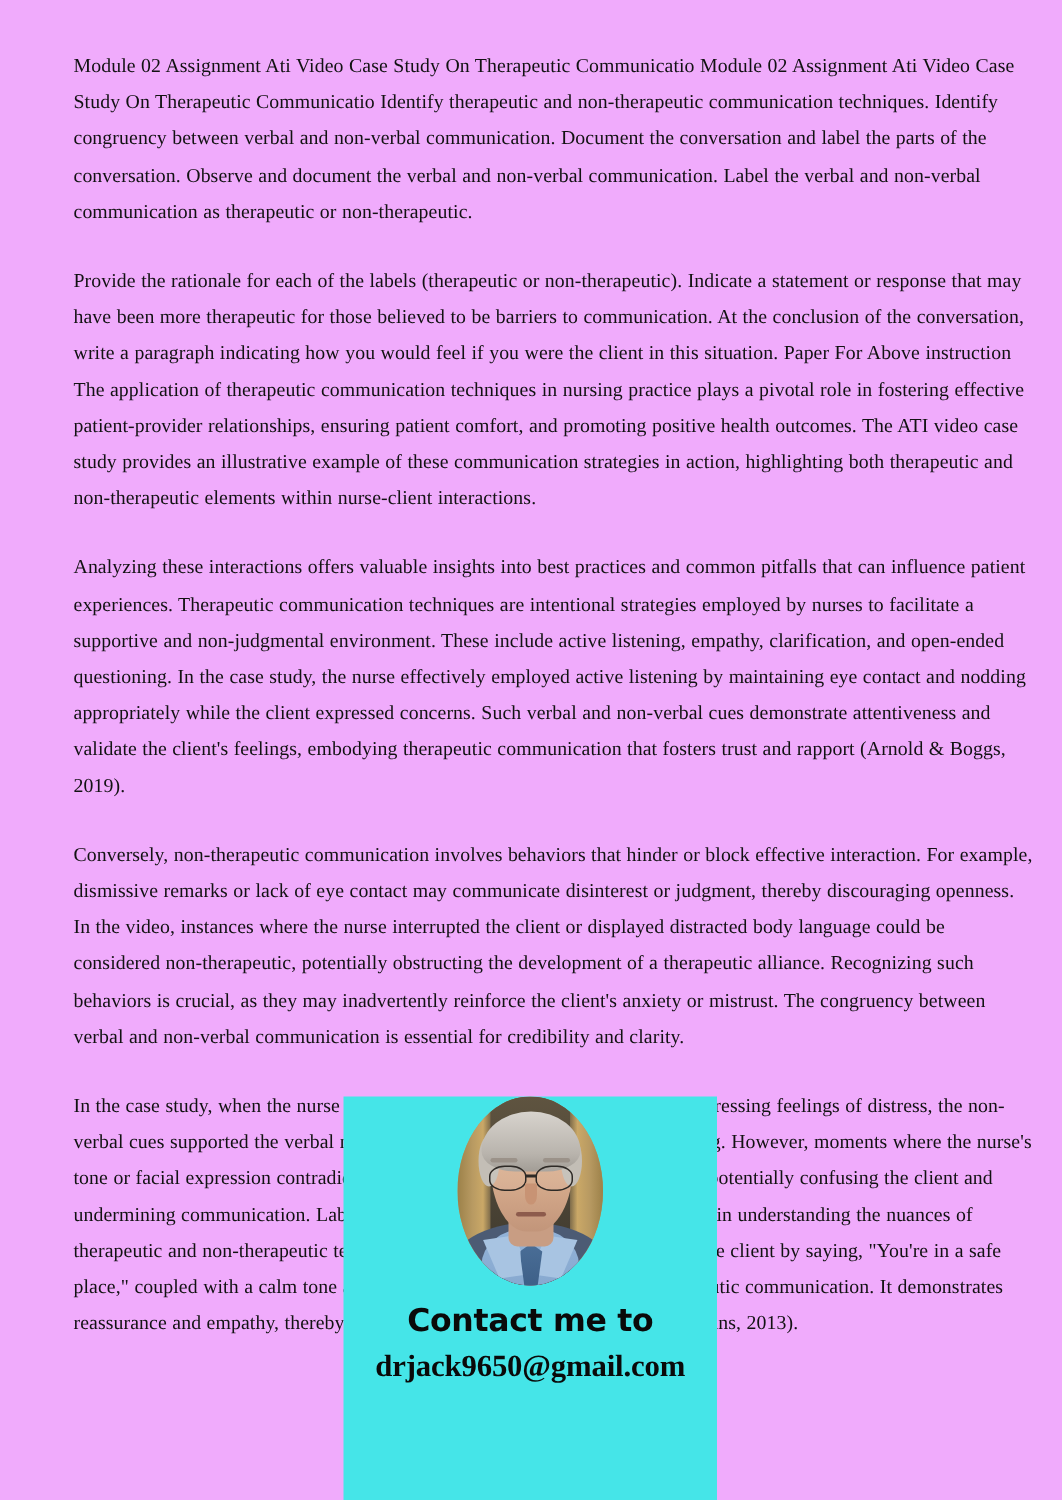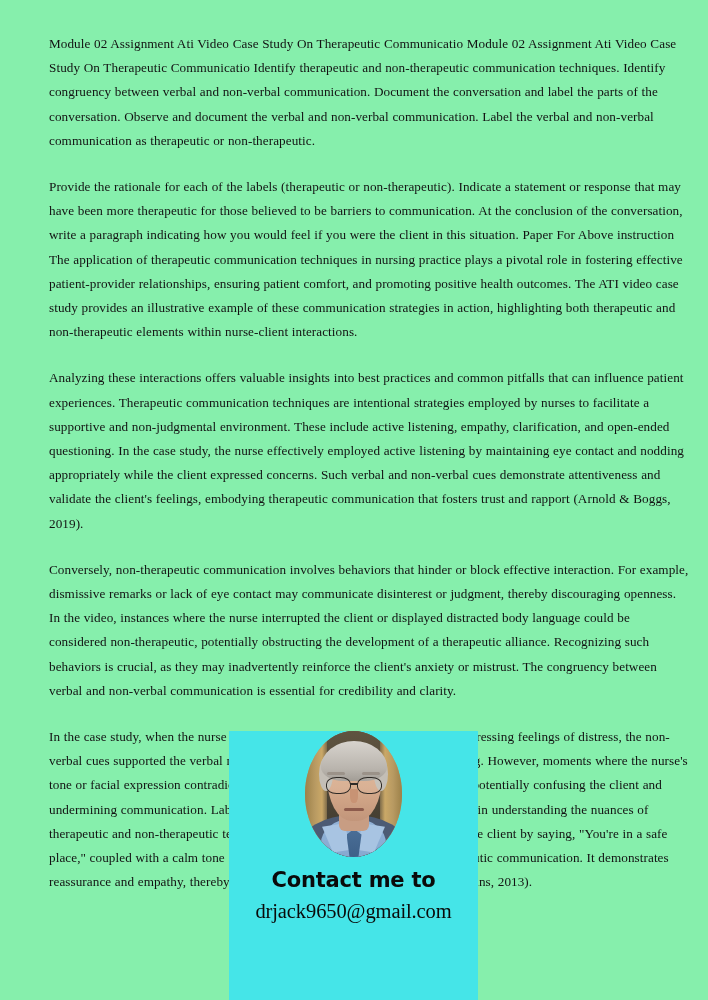--- a/index.html
+++ b/index.html
@@ -9,21 +9,21 @@
     background: #ffffff;
   }
   body {
     font-family: "Liberation Serif", "DejaVu Serif", serif;
     color: #000000;
   }
   #page {
     position: relative;
     width: 708px;
     height: 1000px;
-    background: #86efac;
+    background: #f0abfc;
     overflow: hidden;
   }
   #doc-body {
     position: absolute;
     left: 49px;
     top: 32px;
     width: 641px;
   }
   .para {
     font-family: "Liberation Serif", "DejaVu Serif", serif;
@@ -192,21 +192,21 @@
     font-weight: bold;
     font-size: 21px;
     line-height: 26px;
     color: #0a0a0a;
     text-align: center;
     letter-spacing: -0.2px;
   }
   #card-line1 { margin-top: 10px; }
   #card-email {
     font-family: "Liberation Serif", "DejaVu Serif", serif;
-    font-weight: normal;
+    font-weight: bold;
     font-size: 20.5px;
     line-height: 24px;
     color: #0a0a0a;
     text-align: center;
     margin-top: 6px;
     letter-spacing: -0.1px;
   }
 </style>
 </head>
 <body>

